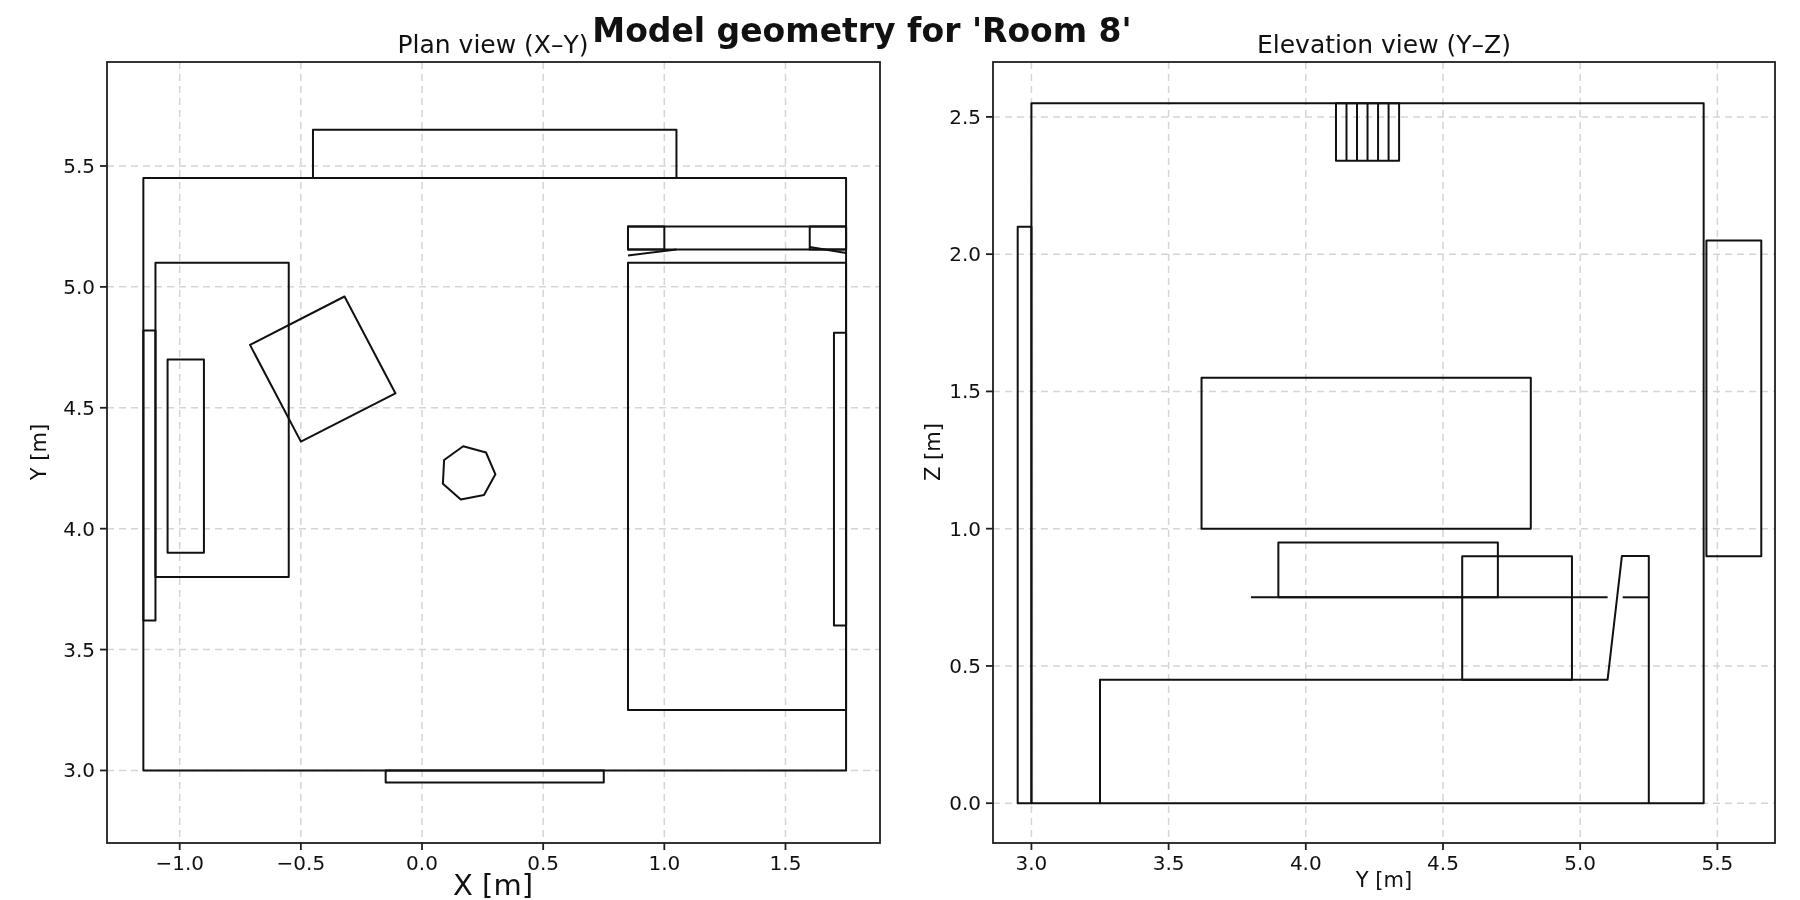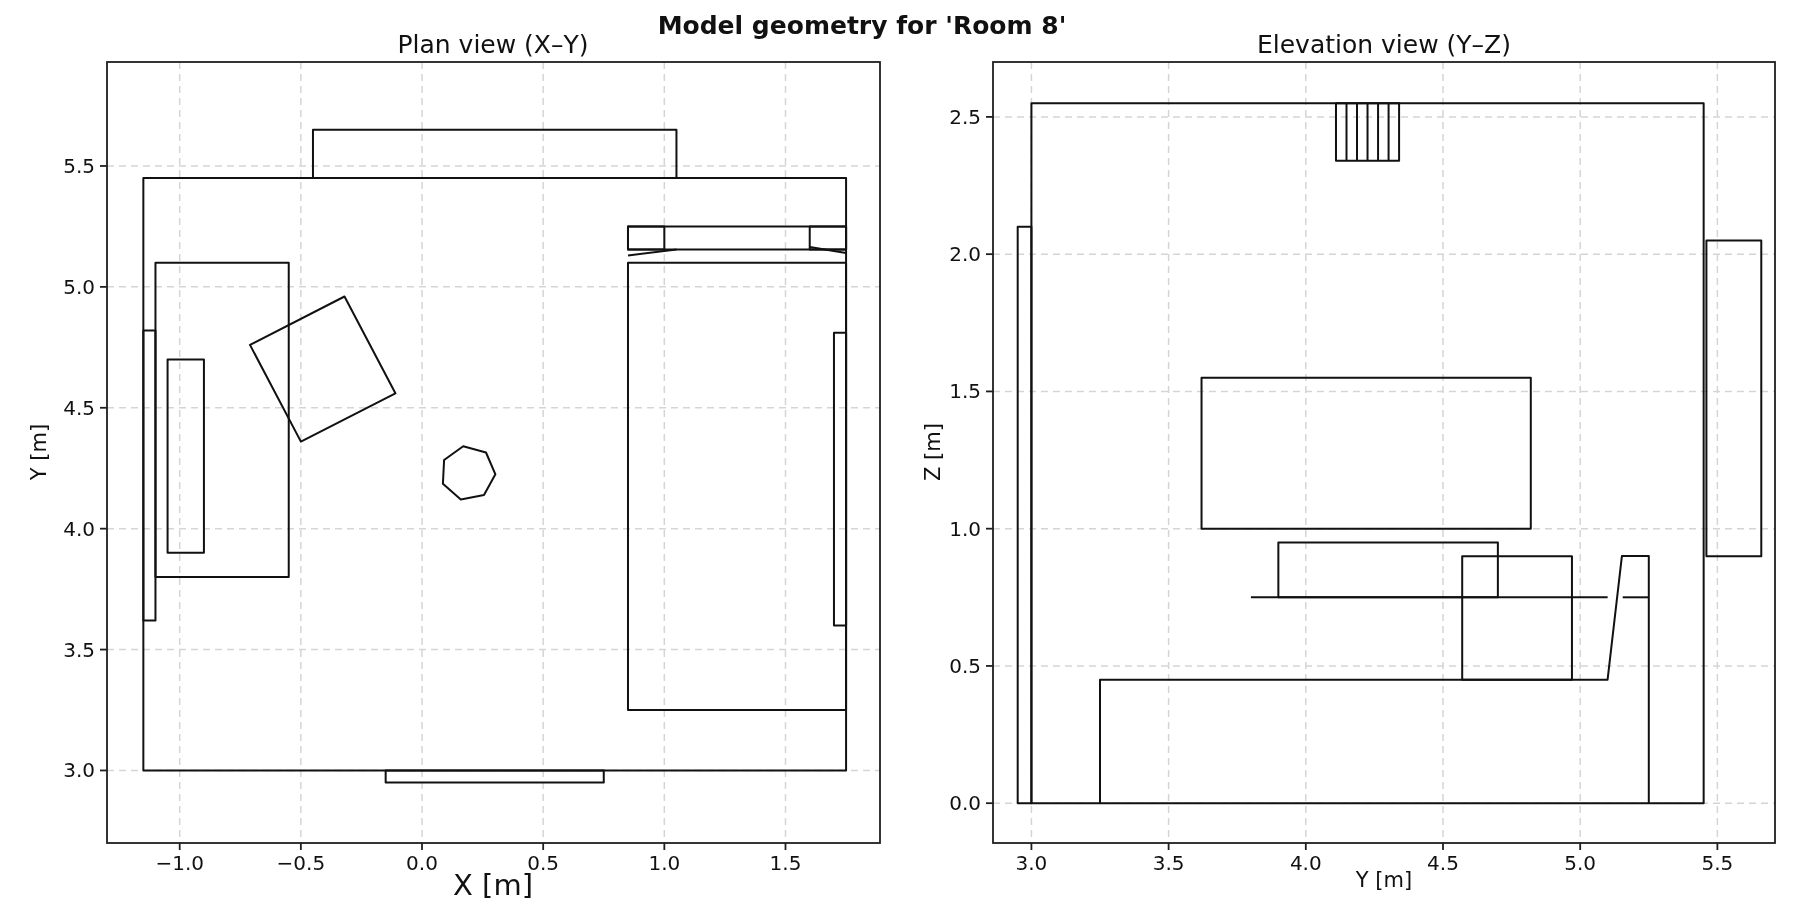--- a/index.html
+++ b/index.html
@@ -2,21 +2,21 @@
 <html><head>
 <meta charset="utf-8">
 <style>
   html,body{margin:0;padding:0;background:#ffffff;}
   body{width:1800px;height:900px;position:relative;overflow:hidden;
        font-family:"DejaVu Sans","Liberation Sans",sans-serif;color:#111111;}
   .fig{position:absolute;left:0;top:0;width:1800px;height:900px;background:#ffffff;}
   #chart{position:absolute;left:0;top:0;}
   .lbl{position:absolute;color:#111111;}
   .suptitle{left:562px;top:11px;width:600px;text-align:center;
-            font-size:25px;font-weight:bold;}
+            font-size:33px;font-weight:bold;}
   .title-left{left:293px;top:30px;width:400px;text-align:center;font-size:25px;}
   .title-right{left:1184px;top:30px;width:400px;text-align:center;font-size:25px;}
   .xlabel-left{left:393px;top:868px;width:200px;text-align:center;font-size:29px;}
   .xlabel-right{left:1284px;top:868px;width:200px;text-align:center;font-size:21px;}
   .ylabel{width:100px;height:80px;display:flex;align-items:center;justify-content:center;
           transform:rotate(-90deg);font-size:21px;}
   .ylabel-left{left:-11px;top:412px;}
   .ylabel-right{left:883px;top:412px;}
   .ticklab{font-family:"DejaVu Sans","Liberation Sans",sans-serif;
            font-size:20px;fill:#111111;}

